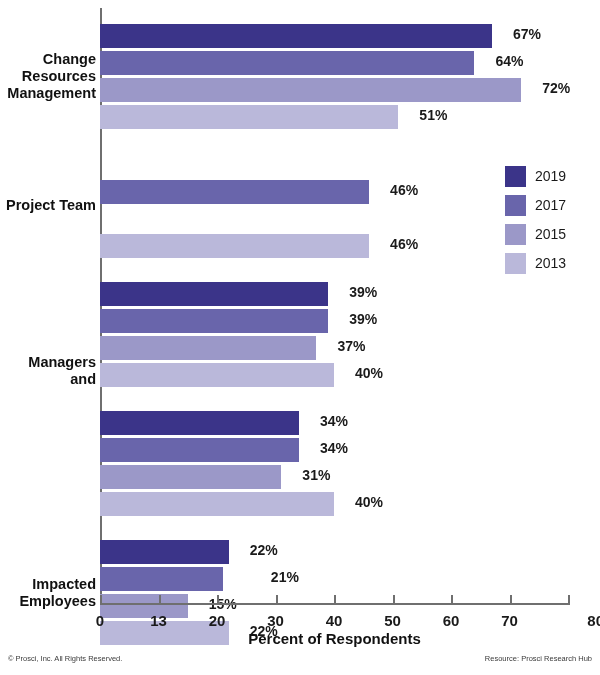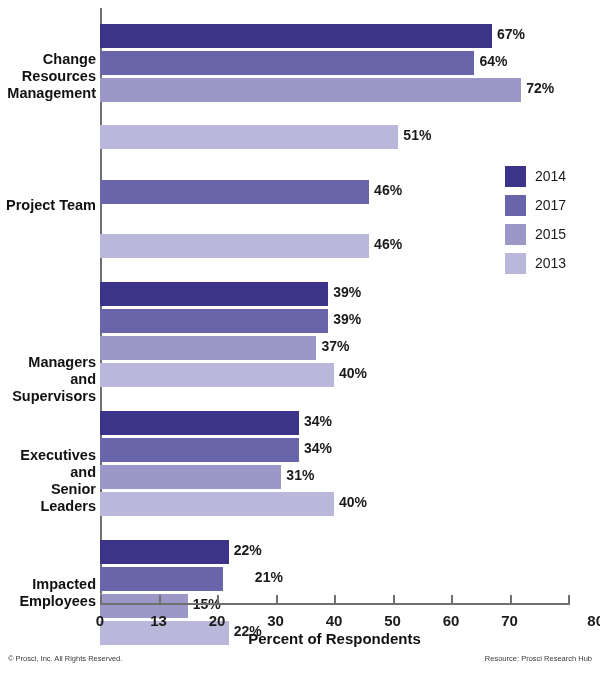--- a/index.html
+++ b/index.html
@@ -83,21 +83,21 @@
     top: 0;
     height: 24px;
   }
   .bar-value {
     position: absolute;
     top: 2px;
     font-size: 14px;
     font-weight: bold;
     color: #1a1a1a;
     white-space: nowrap;
-    padding-left: 5px;
+    padding-left: 21px;
   }
 
   
   .cat-label {
     position: absolute;
     right: 0;
     width: 96px;
     text-align: right;
     font-size: 14.5px;
     font-weight: bold;
@@ -176,25 +176,20 @@
       <div class="cat-label" style="top: 51px;">
         <div>Change</div>
         <div>Resources</div>
         <div>Management</div>
       </div>
       <div class="cat-label" style="top: 197px;">
         <div>Project Team</div>
       </div>
       <div class="cat-label" style="top: 317.5px; margin-top: 36px;">
         <div>Managers and</div>
-        <div>Supervisors</div>
-      </div>
-      <div class="cat-label" style="top: 446.5px;">
-        <div>Executives and</div>
-        <div>Senior Leaders</div>
       </div>
       <div class="cat-label" style="top: 575.5px;">
         <div>Impacted</div>
         <div>Employees</div>
       </div>
     </div>
 
   <div class="plot" id="plot-area">
     <div class="y-axis"></div>
   <div class="group" style="top: 16px; height: 105px;">
@@ -203,21 +198,21 @@
           <div class="bar-value" style="left: 391.95px;">67%</div>
         </div>
         <div class="bar-row" style="top: 27px;">
           <div class="bar" style="width: 374.4px; background: rgb(105, 101, 171);"></div>
           <div class="bar-value" style="left: 374.4px;">64%</div>
         </div>
         <div class="bar-row" style="top: 54px;">
           <div class="bar" style="width: 421.2px; background: rgb(155, 152, 200);"></div>
           <div class="bar-value" style="left: 421.2px;">72%</div>
         </div>
-        <div class="bar-row" style="top: 81px; margin-top: 20px;">
+        <div class="bar-row" style="top: 81px;">
           <div class="bar" style="width: 298.35px; background: rgb(186, 184, 218);"></div>
           <div class="bar-value" style="left: 298.35px;">51%</div>
         </div>
       </div>
       <div class="group" style="top: 145px; height: 105px;">
         <div class="bar-row" style="top: 27px;">
           <div class="bar" style="width: 269.1px; background: rgb(105, 101, 171);"></div>
           <div class="bar-value" style="left: 269.1px;">46%</div>
         </div>
         <div class="bar-row" style="top: 81px;">
@@ -301,21 +296,21 @@
       <div class="tick-label" style="left: 509.5px;">70</div>
       <div class="tick" style="left: 568px;"></div>
       <div class="tick-label" style="left: 584px; text-align: right;">80</div>
     </div>
 
   <div class="x-title">Percent of Respondents</div>
 
   <div class="legend" id="legend">
       <div class="legend-item">
         <div class="legend-swatch" style="background: rgb(59, 52, 137);"></div>
-        <div class="legend-text">2014</div>
+        <div class="legend-text">2019</div>
       </div>
       <div class="legend-item">
         <div class="legend-swatch" style="background: rgb(105, 101, 171);"></div>
         <div class="legend-text">2017</div>
       </div>
       <div class="legend-item">
         <div class="legend-swatch" style="background: rgb(155, 152, 200);"></div>
         <div class="legend-text">2015</div>
       </div>
       <div class="legend-item">

